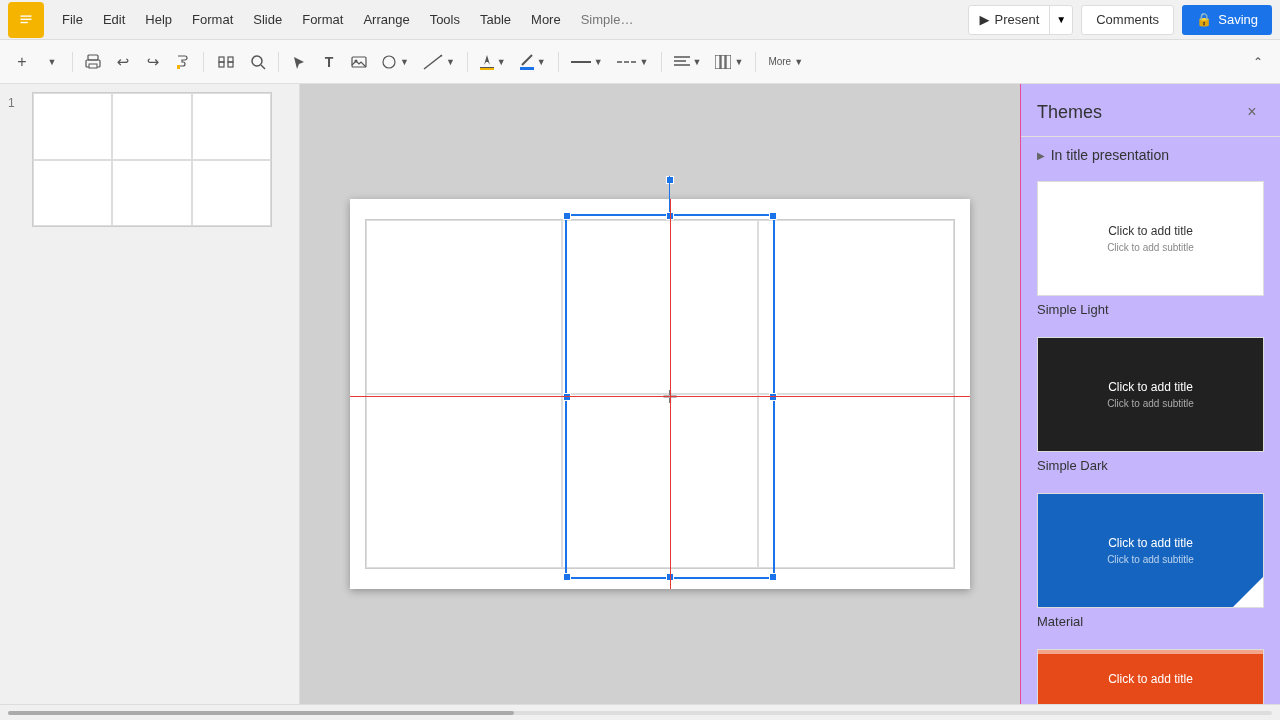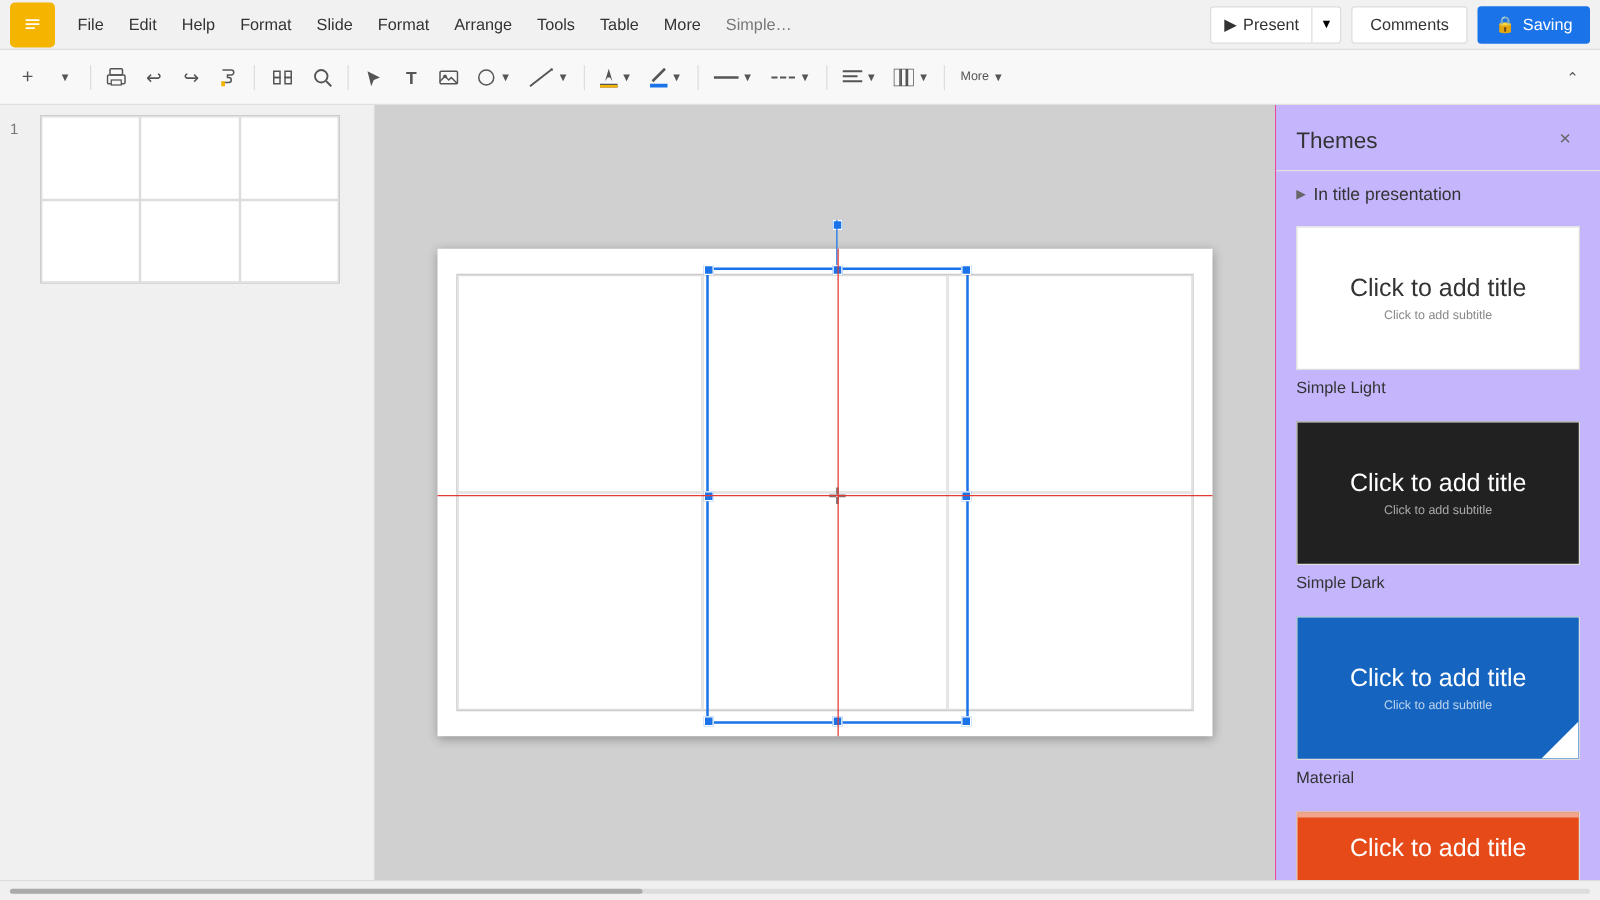--- a/index.html
+++ b/index.html
@@ -62,21 +62,21 @@
     
     #themes-panel { width: 260px; background: #c4b5fd; border-left: 1px solid #ec4899; display: flex; flex-direction: column; overflow-y: auto; }
     #themes-header { display: flex; align-items: center; justify-content: space-between; padding: 16px 16px 12px; border-bottom: 1px solid #e0e0e0; }
     #themes-title { font-size: 18px; font-weight: 400; color: #333; }
     #themes-close { width: 24px; height: 24px; display: flex; align-items: center; justify-content: center; cursor: pointer; color: #666; border-radius: 50%; font-size: 16px; }
     .in-presentation { display: flex; align-items: center; gap: 6px; padding: 10px 16px; font-size: 14px; color: #333; cursor: pointer; }
     .chevron-right { font-size: 10px; color: #666; }
     .theme-item { padding: 8px 16px; }
     .theme-preview { width: 100%; height: 115px; border: 1px solid #ddd; margin-bottom: 6px; display: flex; align-items: center; justify-content: center; flex-direction: column; cursor: pointer; overflow: hidden; position: relative; }
     .theme-name { font-size: 13px; color: #333; margin-bottom: 4px; }
-    .theme-preview-title { font-size: 20px; font-weight: 400; text-align: center; }
+    .theme-preview-title { font-size: 12px; font-weight: 400; text-align: center; }
     .theme-preview-subtitle { font-size: 10px; margin-top: 4px; }
 
     
     .theme-simple-light { background: white; color: #333; }
     .theme-simple-light .theme-preview-subtitle { color: #888; }
 
     
     .theme-simple-dark { background: #212121; color: white; }
     .theme-simple-dark .theme-preview-subtitle { color: #aaa; }
 

